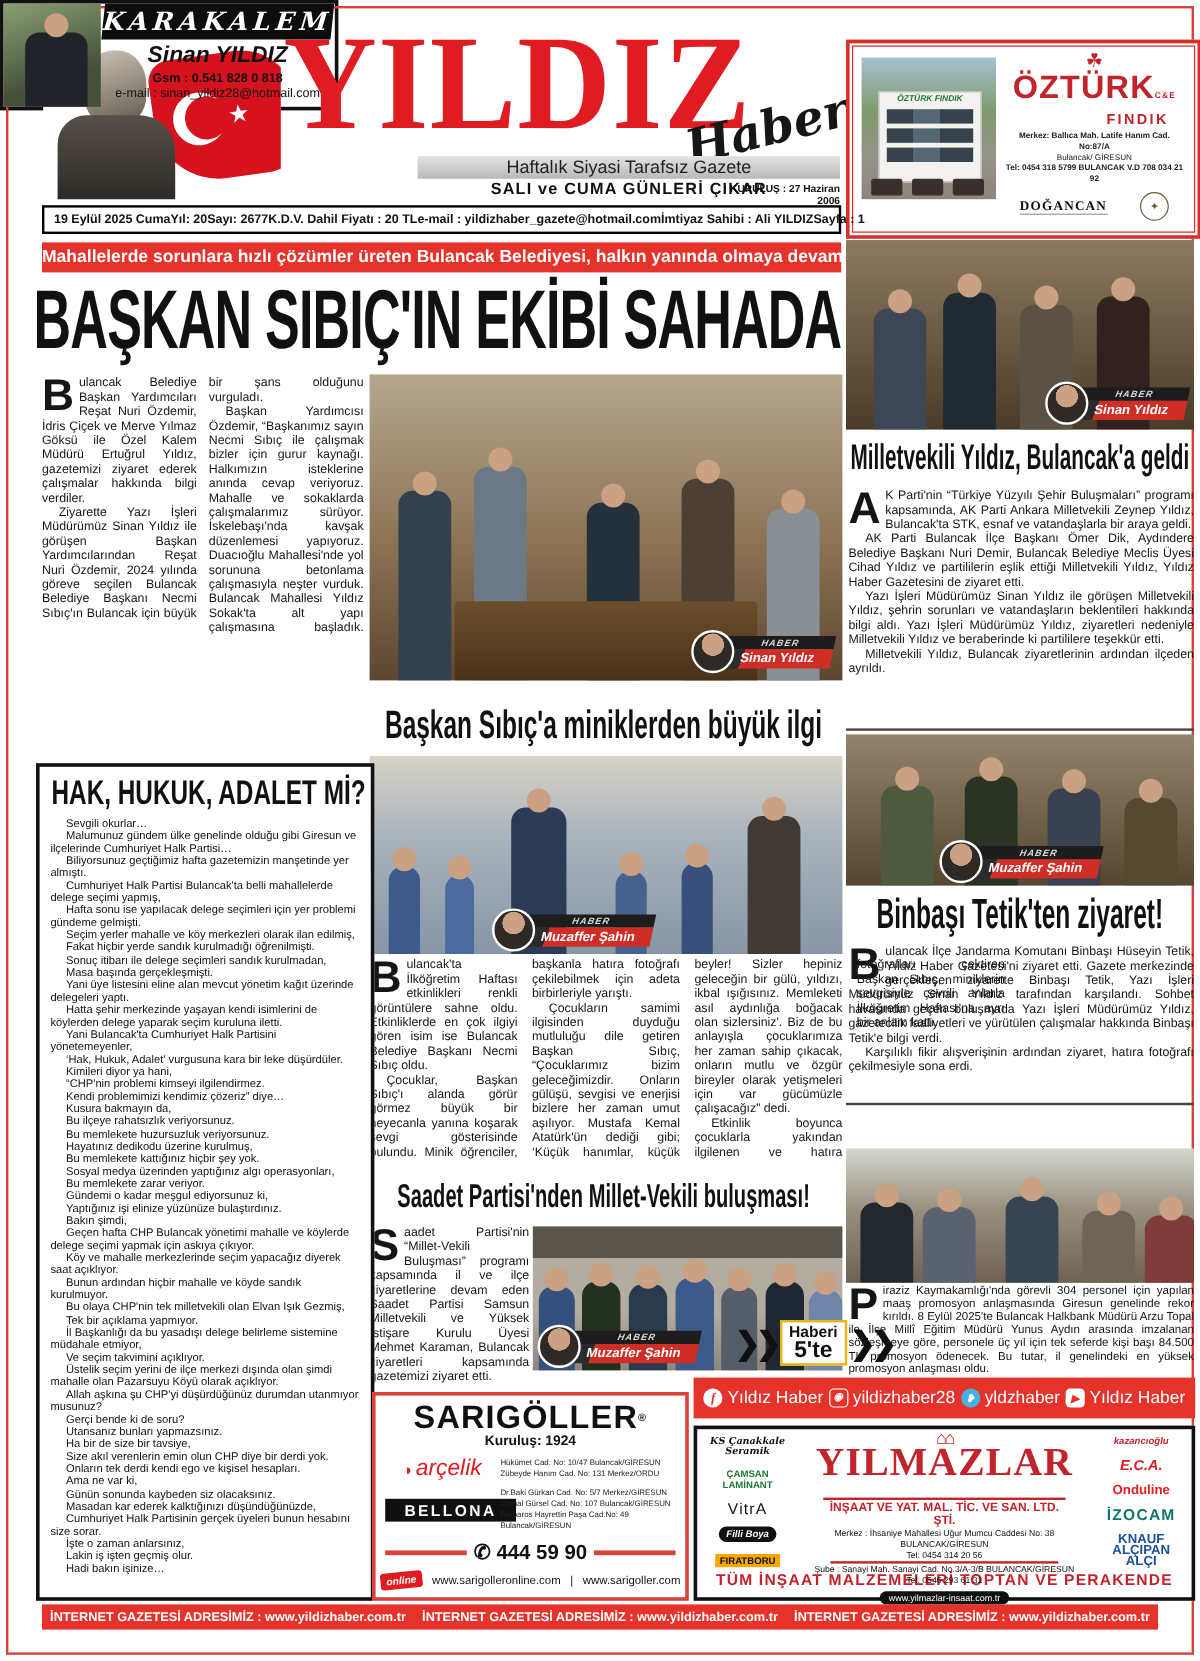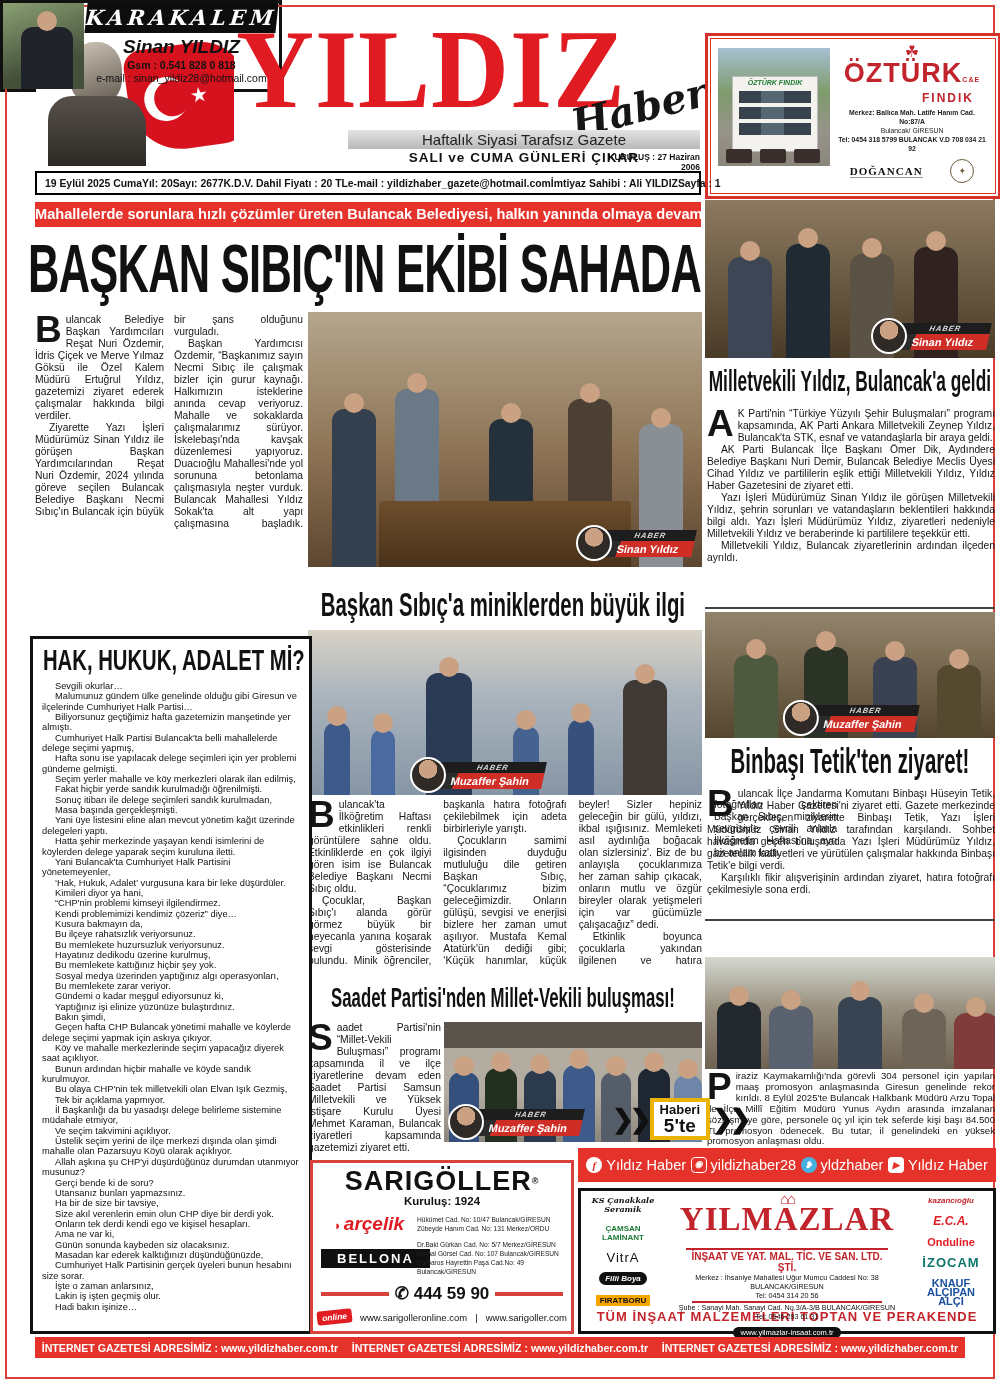--- a/index.html
+++ b/index.html
@@ -105,21 +105,21 @@
 
   
   #minik-head{left:303px;top:584px;width:400px;height:44px;}
   #minik-head .cond{font-size:30px;line-height:42px;transform:scale(0.68,1.1);width:588px;text-align:center;}
   #minik-body{left:308px;top:799px;width:394px;height:176px;column-count:3;column-gap:12px;}
   #saadet-head{left:303px;top:977px;width:400px;height:42px;}
   #saadet-head .cond{font-size:25px;line-height:40px;transform:scale(0.67,1.1);width:597px;text-align:center;}
   #saadet-body{left:308px;top:1022px;width:133px;height:122px;}
   .more-badge{position:absolute;left:612px;top:1096px;width:92px;height:46px;display:flex;align-items:center;}
   .more-badge .chev{color:#101010;font-size:26px;font-weight:bold;line-height:46px;letter-spacing:-4px;}
-  .more-box{background:#fff;border:4px solid #eab308;text-align:center;padding:1px 6px;margin:0 2px;}
+  .more-box{background:#fff;border:2px solid #eab308;text-align:center;padding:1px 6px;margin:0 2px;}
   .more-box .l1{font-weight:bold;font-size:13px;line-height:13px;display:block;}
   .more-box .l2{font-weight:bold;font-size:19px;line-height:19px;display:block;}
 
   
   #karakalem{left:30px;top:540px;width:282px;height:92px;border:3px solid #111;box-sizing:border-box;display:flex;background:#fff;}
   .kk-photo{width:88px;height:100%;position:relative;overflow:hidden;background:linear-gradient(160deg,#8aa073,#44503a 70%);}
   .kk-right{flex:1;position:relative;text-align:center;}
   .kk-banner{background:#0d0d0d;color:#fff;font-family:"DejaVu Serif",serif;font-style:italic;font-weight:bold;
         font-size:21px;letter-spacing:4px;line-height:30px;transform:skewX(-6deg);margin:0 2px;}
   .kk-name{font-family:Liberation Sans, sans-serif;font-style:italic;font-weight:bold;font-size:19px;line-height:24px;margin-top:2px;}
@@ -134,21 +134,21 @@
   #opinion .op p{margin:0;text-indent:13px;}
 
   
   #sarigoller{left:310px;top:1160px;width:264px;height:174px;border:3px solid #d8423a;box-sizing:border-box;
         background:#fff;padding:4px 8px;text-align:center;}
   .sg-name{font-weight:bold;font-size:27px;letter-spacing:1px;line-height:28px;}
   .sg-reg{font-size:9px;vertical-align:top;}
   .sg-found{font-weight:bold;font-size:11.5px;line-height:13px;}
   .sg-row{display:flex;align-items:center;margin-top:5px;text-align:left;}
   .sg-logo{width:96px;flex:0 0 96px;text-align:center;}
-  .arcelik{color:#e11b22;font-style:italic;font-weight:bold;font-size:19px;}
+  .arcelik{color:#e11b22;font-style:italic;font-weight:normal;font-size:19px;}
   .arcelik::before{content:"◗";color:#e11b22;font-size:13px;margin-right:2px;}
   .bellona{background:#101010;color:#fff;font-weight:bold;font-size:13px;letter-spacing:2px;padding:2px 16px;display:inline-block;}
   .sg-addr{font-size:6.6px;line-height:9px;color:#222;}
   .sg-phone{display:flex;align-items:center;justify-content:center;gap:6px;margin-top:7px;}
   .sg-phone .rule{flex:1;height:4px;background:#d8423a;}
   .sg-phone .num{font-weight:bold;font-size:17px;white-space:nowrap;}
   .sg-web{display:flex;align-items:center;justify-content:center;gap:8px;margin-top:6px;font-size:9.5px;}
   .online-tag{background:#e11b22;color:#fff;font-style:italic;font-weight:bold;font-size:8.5px;padding:2px 5px;border-radius:3px;transform:rotate(-6deg);}
 
   

